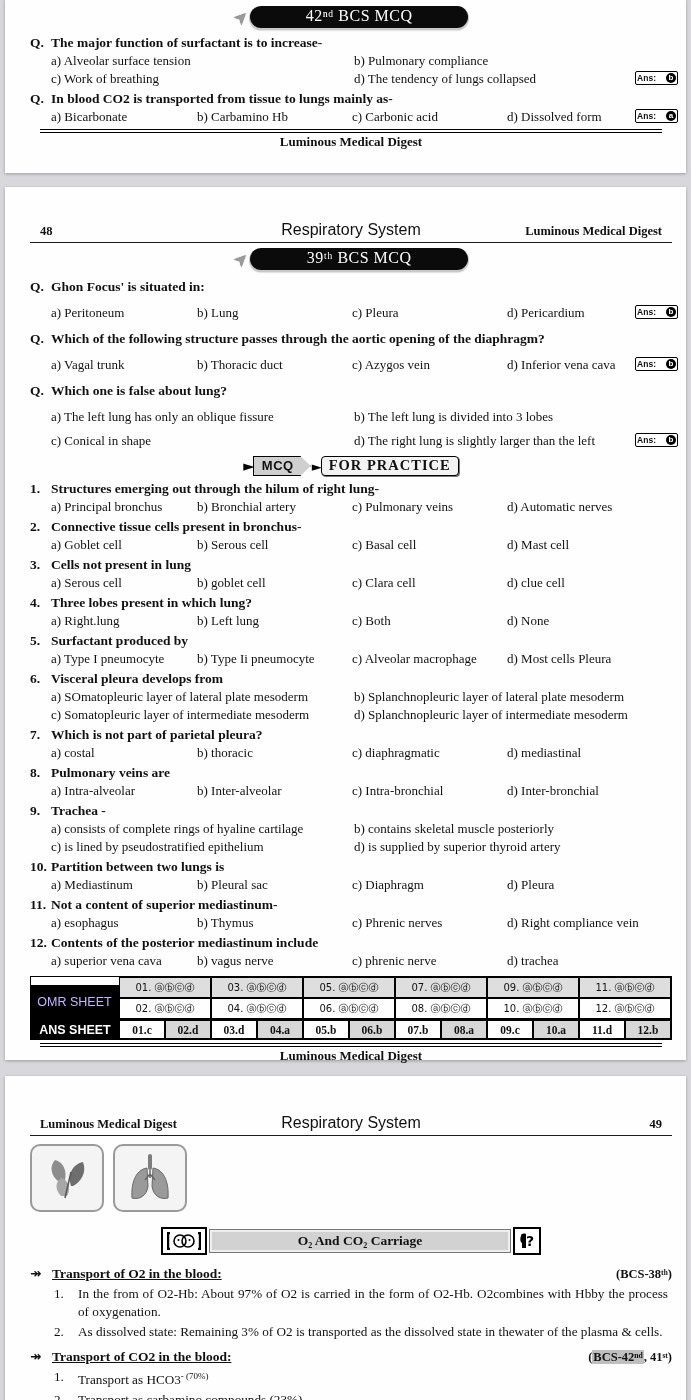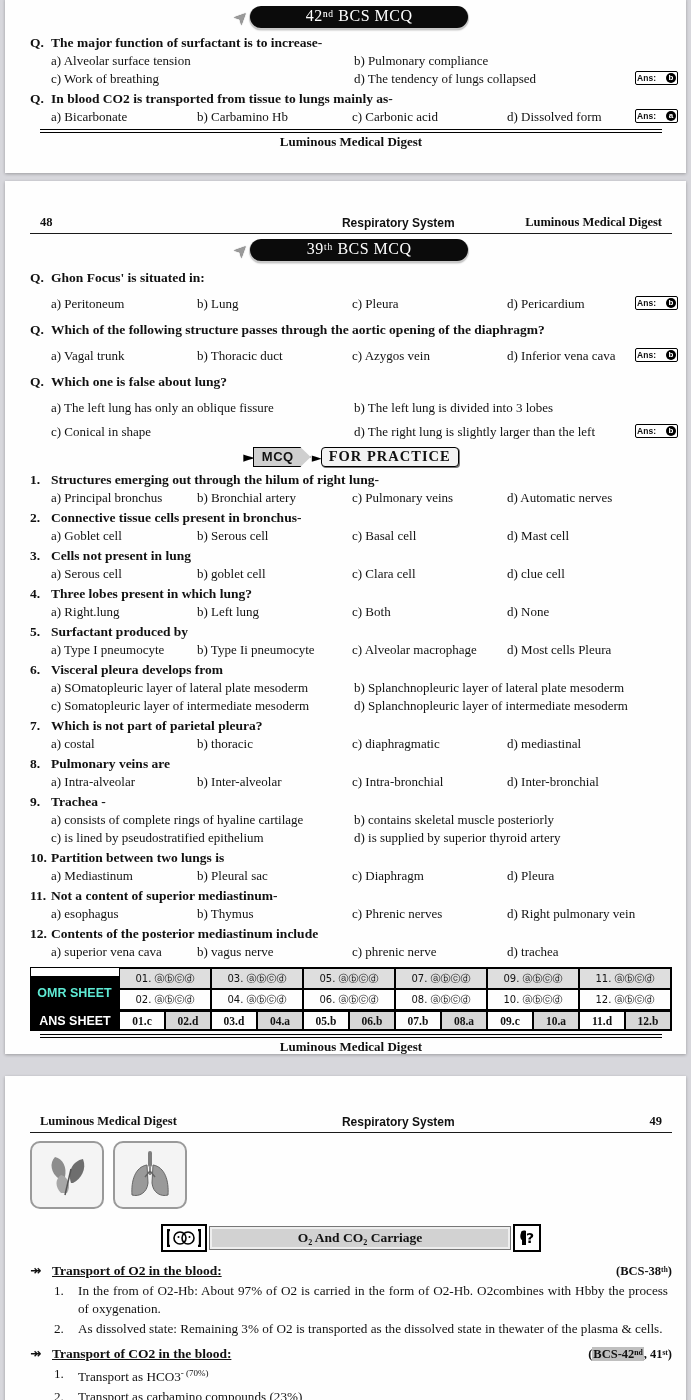--- a/index.html
+++ b/index.html
@@ -7,21 +7,21 @@
     width:691px;height:1400px;position:relative;overflow:hidden;
     background:#d7d7dc;
     font-family:"Liberation Serif", serif;
     color:#111;
   }
   .page{
     position:absolute;left:5px;right:5px;background:#fefefe;
     box-shadow:0 1px 3px rgba(0,0,0,.28);
   }
   #page1{top:-2px;height:175px;}
-  #page2{top:181px;height:873px;}
+  #page2{top:187px;height:873px;}
   #page3{top:1076px;height:330px;}
   .content{padding:0 14px 0 25px;position:relative;}
 
   
   .bcs-banner{display:flex;justify-content:center;align-items:center;gap:2px;}
   .banner-arrow{
     display:inline-block;transform:rotate(-45deg);
     color:#9a9a9a;font-size:17px;font-weight:bold;
     text-shadow:0 0 1px #444;line-height:1;
     font-family:"DejaVu Sans",sans-serif;
@@ -57,21 +57,21 @@
   
   .mt2{margin-top:2px;} .mt4{margin-top:4px;} .mt6{margin-top:6px;} .mt8{margin-top:8px;}
 
   
   .phead{
     display:flex;align-items:flex-end;font-size:12.5px;
     padding:0 10px 3px 10px;margin:0 14px 0 25px;
     border-bottom:1.5px solid #1a1a1a;
   }
   .phead .hl{font-weight:bold;flex:1;}
-  .phead .hc{font-weight:bold;font-family:"Liberation Sans",sans-serif;flex:1;text-align:right;font-size:12px;}
+  .phead .hc{font-weight:normal;font-family:"Liberation Sans",sans-serif;flex:1;text-align:center;font-size:16px;}
   .phead .hr{font-weight:bold;flex:1;text-align:right;}
   .footer-rule{margin:3px 10px 0 10px;border-top:1.6px solid #000;border-bottom:.8px solid #000;height:2px;}
   .pfoot{text-align:center;font-weight:bold;font-size:13px;margin-top:1px;}
 
   
   .practice-banner{display:flex;justify-content:center;align-items:center;gap:0;}
   .tri{color:#000;font-size:15px;line-height:1;font-family:"DejaVu Sans",sans-serif;margin-right:-2px;}
   .mcq-tag{
     background:#cfcfcf;border:1.6px solid #000;
     clip-path:polygon(0 0,82% 0,100% 50%,82% 100%,0 100%);
@@ -82,22 +82,22 @@
   .fp-tag{
     border:1.7px solid #000;border-radius:4px;background:#f3f3f3;
     font-weight:bold;font-size:14.5px;letter-spacing:1px;
     padding:0 7px 1px 7px;box-shadow:1px 1px 0 #777;
   }
 
   
   .omr{margin:6px 0 0 0;border:1.6px solid #000;display:grid;
        grid-template-columns:88px repeat(6,1fr);font-family:"DejaVu Sans",sans-serif;}
   .omr .lbl{
-    grid-row:1/3;background:#000;color:#5eead4;display:flex;align-items:center;justify-content:center;
-    font-weight:bold;font-size:12.5px;font-family:"Liberation Sans",sans-serif;border-right:1.4px solid #000;margin-top:8px;
+    grid-row:1/3;background:#000;color:#c4b5fd;display:flex;align-items:center;justify-content:center;
+    font-weight:normal;font-size:12.5px;font-family:"Liberation Sans",sans-serif;border-right:1.4px solid #000;margin-top:8px;
   }
   .omr .cell{border:.8px solid #000;text-align:center;font-size:10px;padding:2.5px 0;white-space:nowrap;}
   .omr .r1{background:#dedede;}
   .ansrow{border:1.6px solid #000;border-top:none;display:grid;grid-template-columns:88px repeat(12,1fr);}
   .ansrow .lbl{
     background:#000;color:#fff;display:flex;align-items:center;justify-content:center;
     font-weight:bold;font-size:12.5px;font-family:"Liberation Sans",sans-serif;
   }
   .ansrow .cell{border:.8px solid #000;text-align:center;font-weight:bold;font-size:11.5px;padding:2.5px 0;}
   .ansrow .alt{background:#d7d7d7;}
@@ -371,21 +371,21 @@
     </div>
 
     <div class="qline mt2">
       <span class="qmark">11.</span>
       <span class="qtitle">Not a content of superior mediastinum-</span>
     </div>
     <div class="opts c4">
       <span class="opt">a) esophagus</span>
       <span class="opt">b) Thymus</span>
       <span class="opt">c) Phrenic nerves</span>
-      <span class="opt">d) Right pulmonary vein</span>
+      <span class="opt">d) Right compliance vein</span>
     </div>
 
     <div class="qline mt2">
       <span class="qmark">12.</span>
       <span class="qtitle">Contents of the posterior mediastinum include</span>
     </div>
     <div class="opts c4">
       <span class="opt">a) superior vena cava</span>
       <span class="opt">b) vagus nerve</span>
       <span class="opt">c) phrenic nerve</span>

